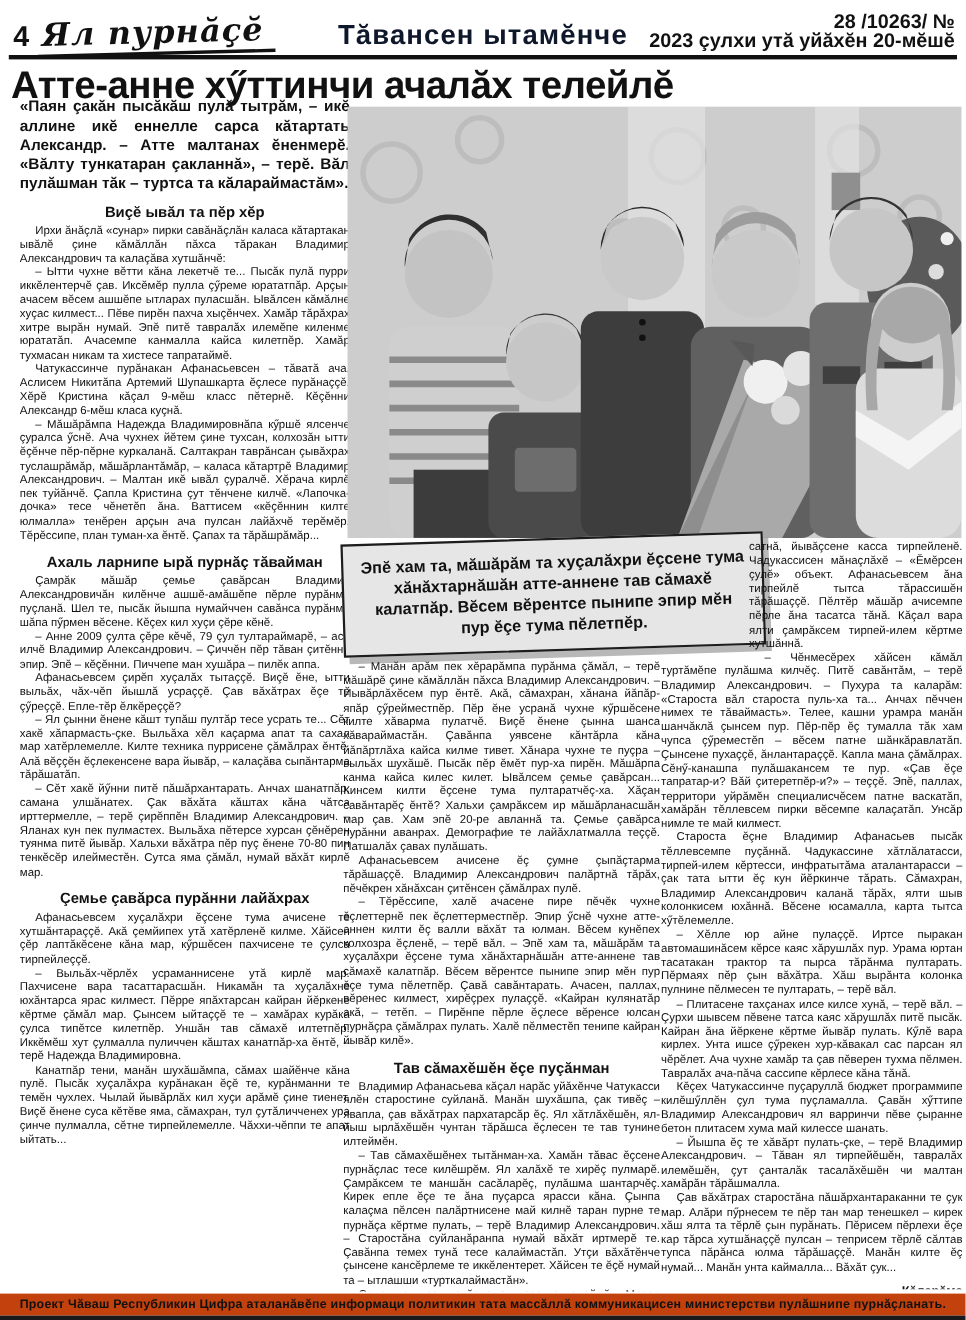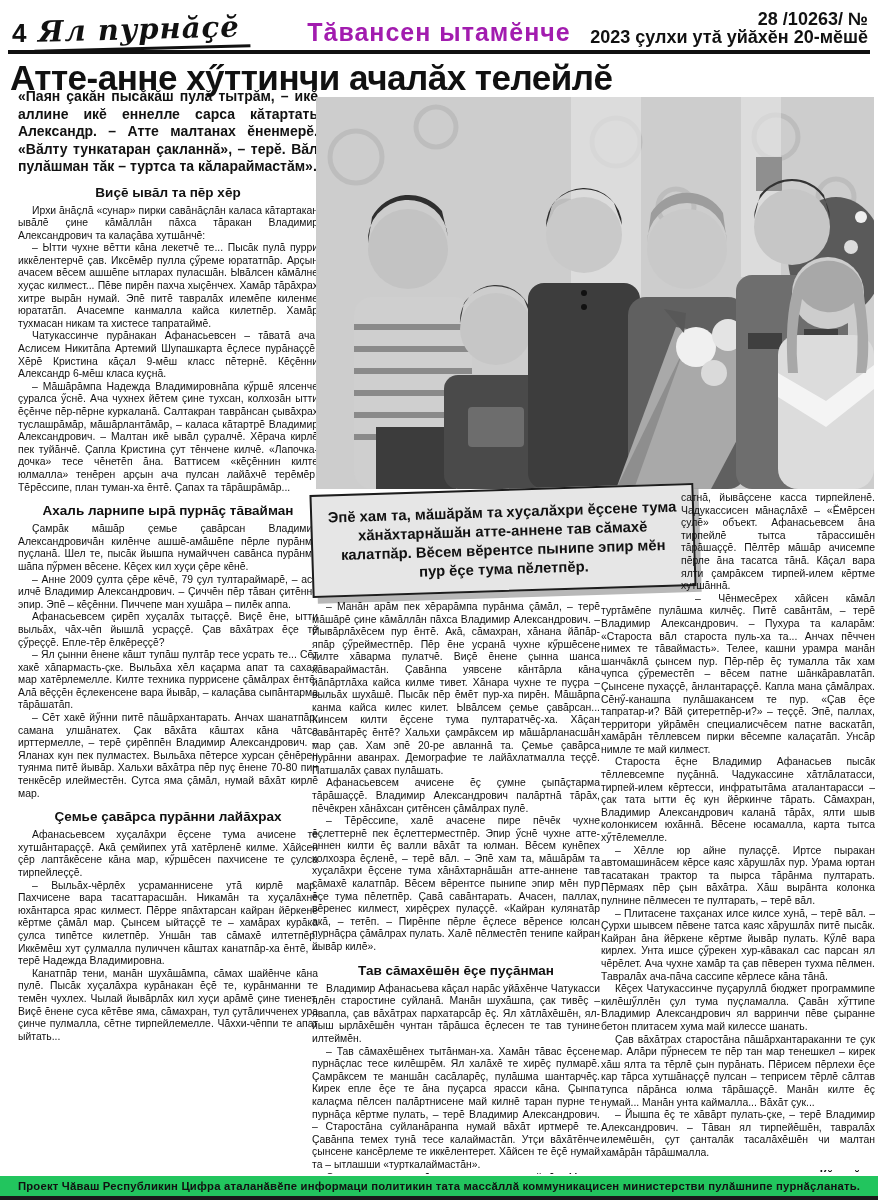--- a/index.html
+++ b/index.html
@@ -4,21 +4,21 @@
 <style>
   html,body{margin:0;padding:0;background:#fff;}
   #page{position:relative;width:878px;height:1200px;background:#fff;overflow:hidden;
         font-family:"Liberation Sans",sans-serif;color:#111;}
   
   .pagenum{position:absolute;left:12px;top:18px;font-size:26px;font-weight:bold;}
   .logo{position:absolute;left:34px;top:12px;font-family:"DejaVu Serif",serif;
         font-style:italic;font-weight:bold;font-size:29px;letter-spacing:1px;
         border-bottom:3px solid #111;padding:0 10px 1px 4px;transform:rotate(-1.5deg);}
   .rubric{position:absolute;left:0;right:0;top:18px;text-align:center;
-          font-size:25px;font-weight:bold;color:#a21caf;letter-spacing:1px;}
+          font-size:25px;font-weight:bold;color:#0f172a;letter-spacing:1px;}
   .issue{position:absolute;right:10px;top:10px;text-align:right;font-weight:bold;
          font-size:18px;line-height:18px;}
   .rule{position:absolute;left:8px;right:8px;top:50px;height:4px;background:#111;}
   .headline{position:absolute;left:10px;top:58px;width:860px;font-size:35px;
             font-weight:bold;letter-spacing:-0.5px;}
   
   .col{position:absolute;font-size:10.4px;line-height:12.6px;text-align:justify;overflow:hidden;}
   .col p{margin:0;text-indent:14px;}
   .col p.noindent{text-indent:0;}
   .col h2{font-size:13.5px;line-height:15px;font-weight:bold;text-align:center;margin:9px 8px 5px;}
@@ -30,21 +30,21 @@
   
   .photo{position:absolute;left:316px;top:97px;width:558px;height:392px;background:#cfcfcf;}
   
   .quote{position:absolute;left:311px;top:489px;width:380px;height:99px;
          transform:rotate(-1.8deg);background:#e6e6e6;border:2.5px solid #1d1d1d;
          box-shadow:5px 6px 0 rgba(0,0,0,0.28);display:flex;align-items:center;justify-content:center;}
   .quote div{font-size:14.8px;line-height:19px;font-weight:bold;text-align:center;padding:4px 14px;}
   
   .byline{margin-top:8px;text-align:right;font-weight:bold;font-size:11.5px;line-height:15px;text-indent:0;}
   
-  .footerbar{position:absolute;left:0;right:0;top:1176px;height:20px;background:#22c55e;
+  .footerbar{position:absolute;left:0;right:0;top:1176px;height:20px;background:#c2410c;
              display:flex;align-items:center;justify-content:center;}
   .footerbar div{font-size:11.3px;font-weight:bold;letter-spacing:0.2px;}
   .bottomrule{position:absolute;left:0;right:0;top:1196px;height:4px;background:#1a1a1a;}
 </style>
 </head>
 <body>
 
 <div id="page">
 
   <div class="pagenum">4</div>
@@ -175,22 +175,22 @@
   </div>
 
   <div class="col col-right">
     <div class="rc-spacer"></div>
     <p class="noindent">сатнă, йывăçсене касса тирпейленĕ. Чадукассисен мăнаçлăхĕ – «Ĕмĕрсен çулĕ» объект. Афанасьевсем ăна тирпейлĕ тытса тăрассишĕн тăрăшаççĕ. Пĕлтĕр мăшăр ачисемпе пĕрле ăна тасатса тăнă. Кăçал вара ялти çамрăксем тирпей-илем кĕртме хутшăннă.</p>
     <p>– Чĕнмесĕрех хăйсен кăмăл туртăмĕпе пулăшма килчĕç. Питĕ савăнтăм, – терĕ Владимир Александрович. – Пухура та каларăм: «Староста вăл староста пуль-ха та... Анчах пĕччен нимех те тăваймасть». Телее, кашни урамра манăн шанчăклă çынсем пур. Пĕр-пĕр ĕç тумалла тăк хам чупса çӳреместĕп – вĕсем патне шăнкăравлатăп. Çынсене пухаççĕ, ăнлантараççĕ. Капла мана çăмăлрах. Сĕнӳ-канашпа пулăшакансем те пур. «Çав ĕçе тапратар-и? Вăй çитеретпĕр-и?» – теççĕ. Эпĕ, паллах, территори уйрăмĕн специалисчĕсем патне васкатăп, хамăрăн тĕллевсем пирки вĕсемпе калаçатăп. Унсăр нимле те май килмест.</p>
     <p>Староста ĕçне Владимир Афанасьев пысăк тĕллевсемпе пуçăннă. Чадукассине хăтлăлатасси, тирпей-илем кĕртесси, инфратытăма аталантарасси – çак тата ытти ĕç кун йĕркинче тăрать. Сăмахран, Владимир Александрович каланă тăрăх, ялти шыв колонкисем юхăннă. Вĕсене юсамалла, карта тытса хӳтĕлемелле.</p>
     <p>– Хĕлле юр айне пулаççĕ. Иртсе пыракан автомашинăсем кĕрсе каяс хăрушлăх пур. Урама юртан тасатакан трактор та пырса тăрăнма пултарать. Пĕрмаях пĕр çын вăхăтра. Хăш вырăнта колонка пулнине пĕлмесен те пултарать, – терĕ вăл.</p>
     <p>– Плитасене тахçанах илсе килсе хунă, – терĕ вăл. – Çурхи шывсем пĕвене татса каяс хăрушлăх питĕ пысăк. Кайран ăна йĕркене кĕртме йывăр пулать. Кӳлĕ вара кирлех. Унта ишсе çӳрекен хур-кăвакал сас парсан ял чĕрĕлет. Ача чухне хамăр та çав пĕверен тухма пĕлмен. Тавралăх ача-пăча сассипе кĕрлесе кăна тăнă.</p>
     <p>Кĕçех Чатукассинче пуçаруллă бюджет программипе килĕшӳллĕн çул тума пуçламалла. Çавăн хӳттипе Владимир Александрович ял варринчи пĕве çыранне бетон плитасем хума май килессе шанать.</p>
+    <p>– Йышпа ĕç те хăвăрт пулать-çке, – терĕ Владимир Александрович. – Тăван ял тирпейĕшĕн, тавралăх илемĕшĕн, çут çанталăк тасалăхĕшĕн чи малтан хамăрăн тăрăшмалла.</p>
     <p>Çав вăхăтрах старостăна пăшăрхантараканни те çук мар. Алăри пӳрнесем те пĕр тан мар тенешкел – кирек хăш ялта та тĕрлĕ çын пурăнать. Пĕрисем пĕрлехи ĕçе кар тăрса хутшăнаççĕ пулсан – теприсем тĕрлĕ сăлтав тупса пăрăнса юлма тăрăшаççĕ. Манăн килте ĕç нумай... Манăн унта каймалла... Вăхăт çук...</p>
-    <p>– Йышпа ĕç те хăвăрт пулать-çке, – терĕ Владимир Александрович. – Тăван ял тирпейĕшĕн, тавралăх илемĕшĕн, çут çанталăк тасалăхĕшĕн чи малтан хамăрăн тăрăшмалла.</p>
     <div class="byline">
       <div>Кăларăма</div>
 
     </div>
   </div>
 
   <div class="footerbar">
     <div>Проект Чăваш Республикин Цифра аталанăвĕпе информаци политикин тата массăллă коммуникацисен министерстви пулăшнипе пурнăçланать.</div>
   </div>
   <div class="bottomrule"></div>

